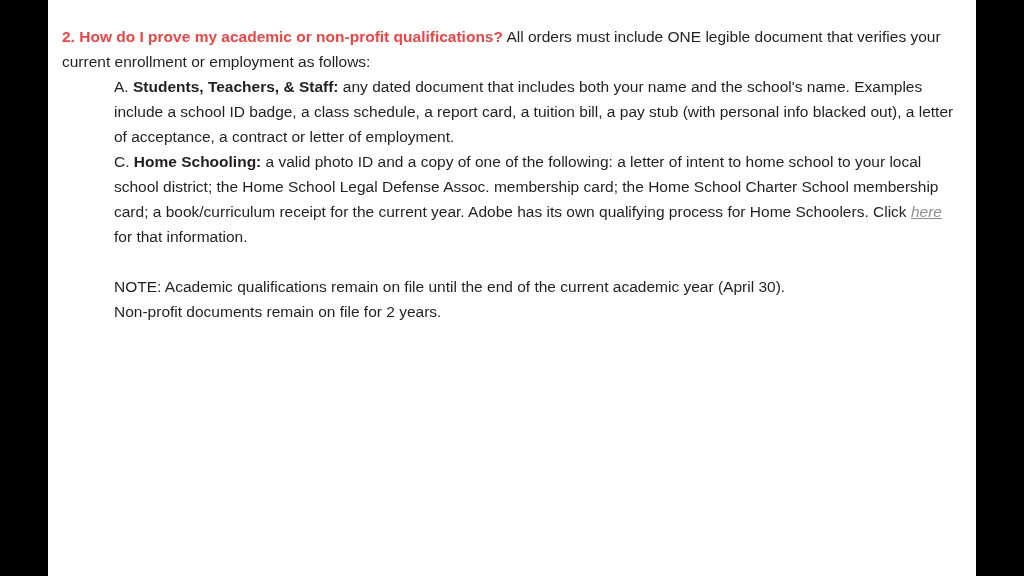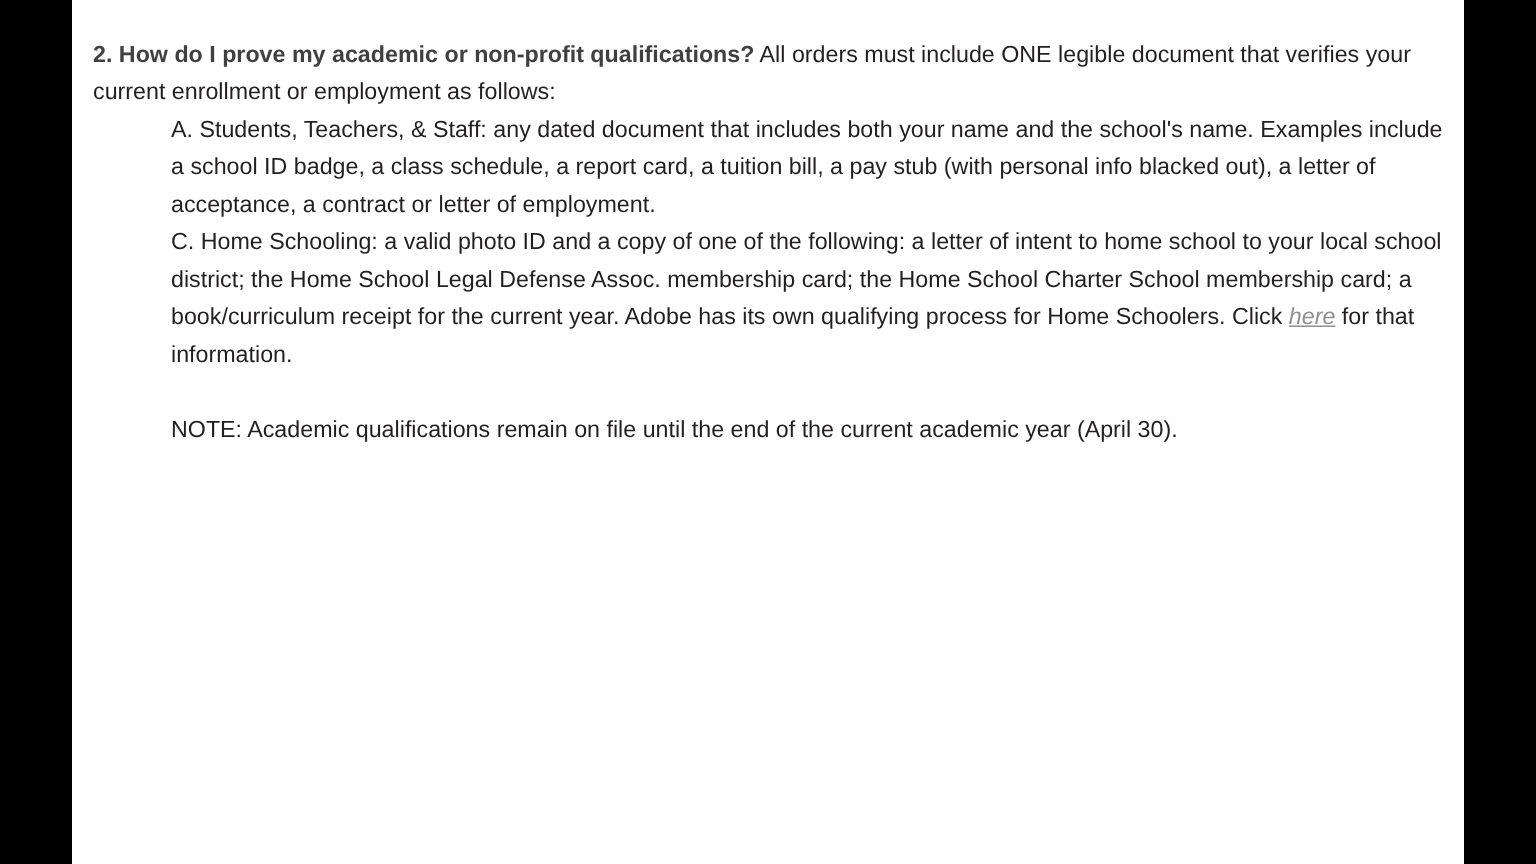--- a/index.html
+++ b/index.html
@@ -27,30 +27,30 @@
     top: 24px;
     width: 900px;
     font-size: 15.5px;
     line-height: 25px;
     color: #231f20;
   }
   .q-line {
     margin: 0;
   }
   .q-title {
-    color: #404040;
+    color: #ef4444;
     font-weight: bold;
   }
   .sub {
     margin: 0;
     padding-left: 52px;
     text-indent: 0;
   }
   .sub .lead {
-    font-weight: normal;
+    font-weight: bold;
     text-align: center;
   }
   .note {
     margin: 0;
     padding-left: 52px;
   }
   .spacer {
     height: 25px;
   }
   .link {
@@ -75,15 +75,16 @@
 
 
     <p class="sub">
       <span>C.</span>
       <span class="lead">Home Schooling:</span><span> a valid photo ID and a copy of one of the following: a letter of intent to home school to your local school district; the Home School Legal Defense Assoc. membership card; the Home School Charter School membership card; a book/curriculum receipt for the current year. Adobe has its own qualifying process for Home Schoolers. Click </span><a class="link" href="#">here</a><span> for that information.</span>
     </p>
 
     <div class="spacer"></div>
 
     <p class="note">NOTE: Academic qualifications remain on file until the end of the current academic year (April 30).</p>
+    <p class="note">Non-profit documents remain on file for 2 years.</p>
 
   </div>
 </div>
 
 </body></html>

